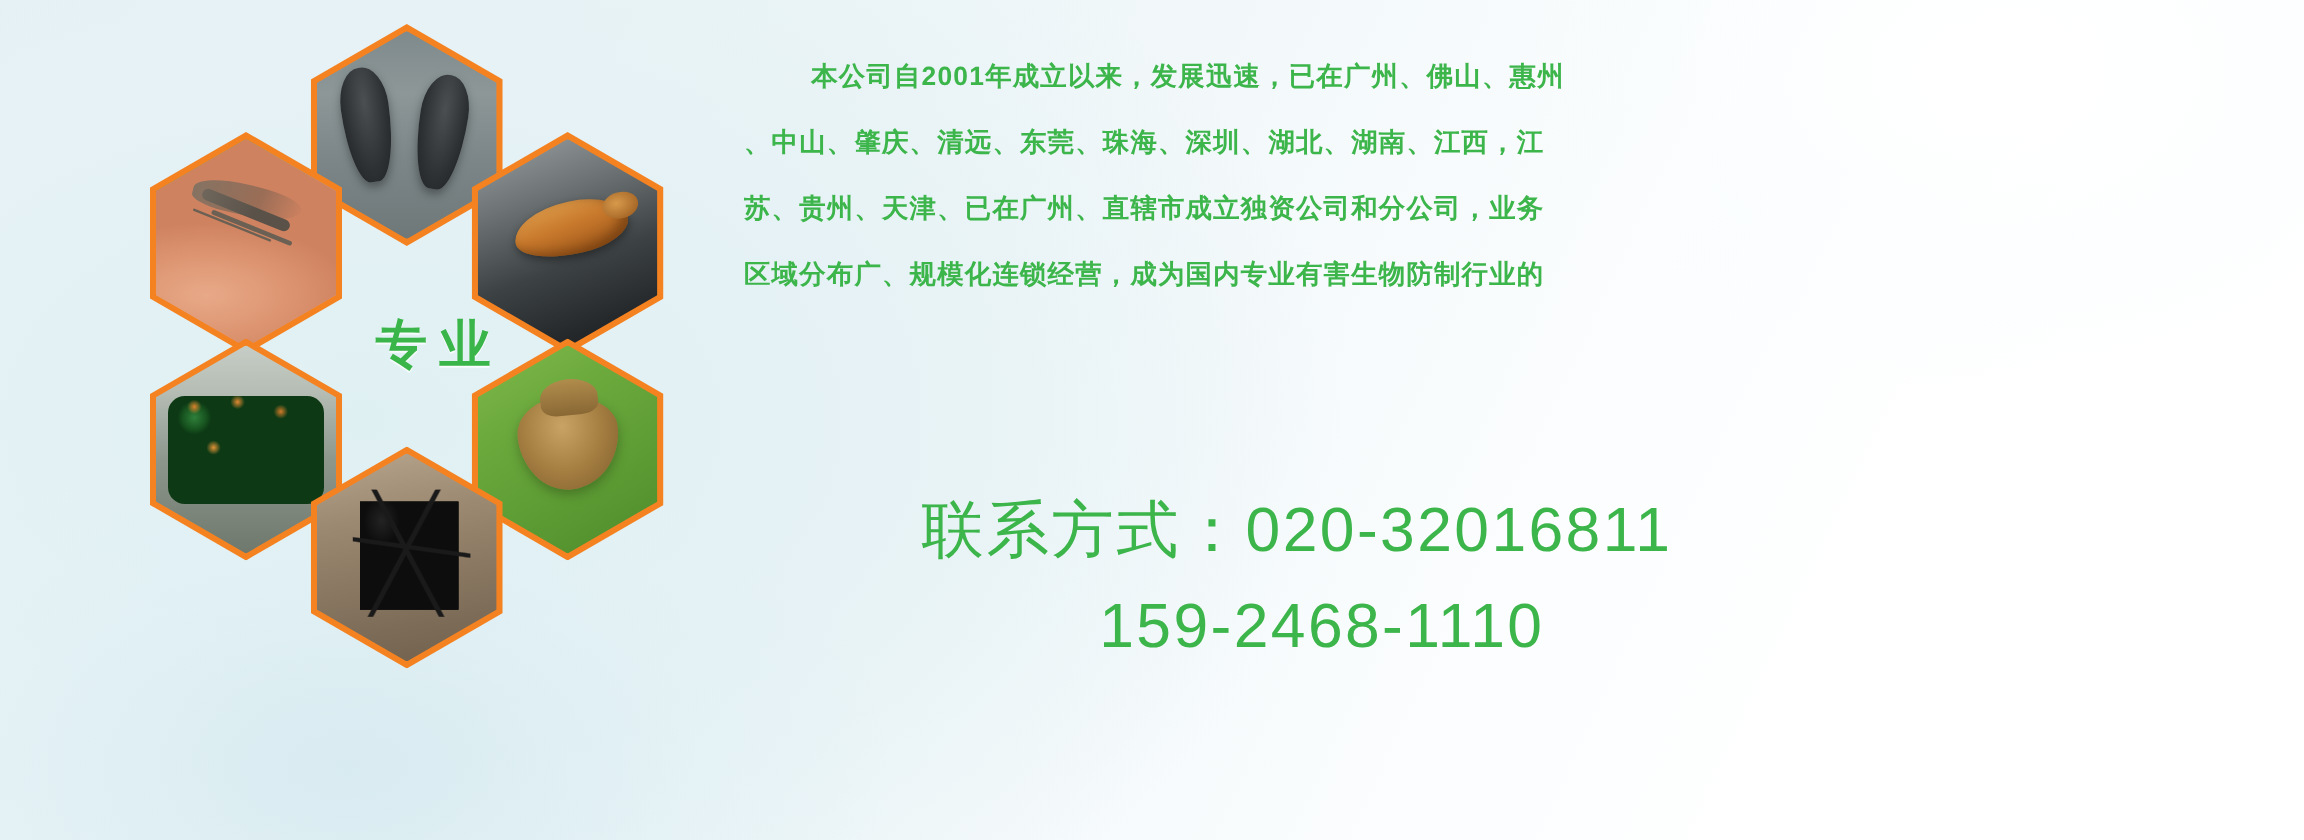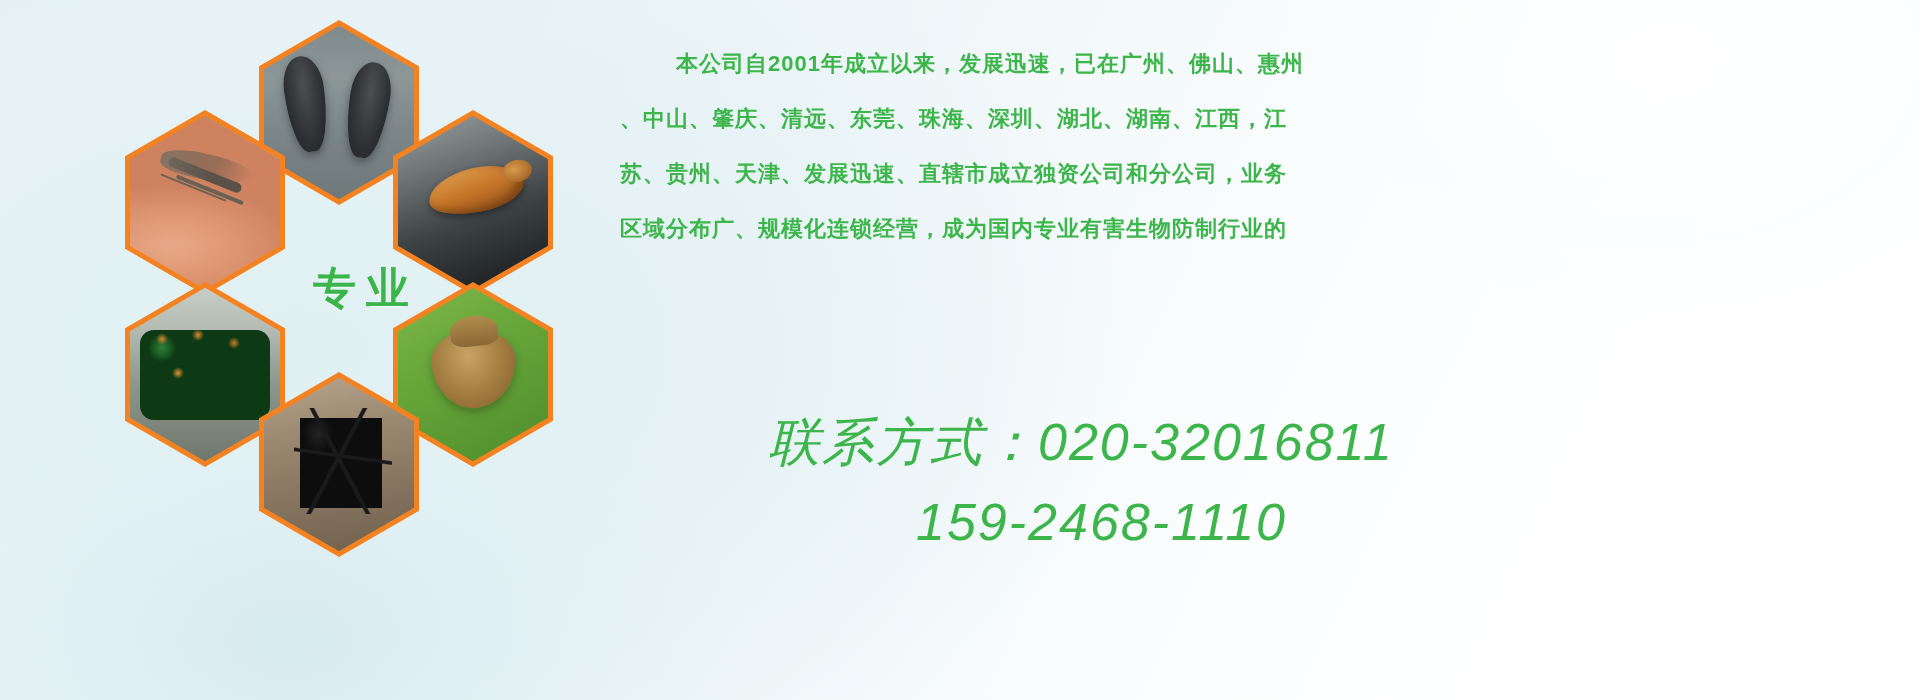--- a/index.html
+++ b/index.html
@@ -290,21 +290,20 @@
     top: 402px;
     width: 1100px;
   }
   .contact-line {
     color: #3cb54b;
     font-size: 52px;
     font-weight: normal;
     line-height: 80px;
     letter-spacing: 2px;
     white-space: nowrap;
-    font-style: italic;
   }
   .contact-line.second { padding-left: 148px; }
 </style>
 </head>
 <body>
 
 <div id="banner">
 
   <div class="glow-bl"></div>
   <div class="glow-tr"></div>
@@ -348,21 +347,21 @@
     </div>
 
     <div class="hex-center-text">
       <span>专业</span>
     </div>
   </div>
 
   <div id="copy-block">
     <div class="body-line first">本公司自2001年成立以来，发展迅速，已在广州、佛山、惠州</div>
     <div class="body-line">、中山、肇庆、清远、东莞、珠海、深圳、湖北、湖南、江西，江</div>
-    <div class="body-line">苏、贵州、天津、发展迅速、直辖市成立独资公司和分公司，业务</div>
+    <div class="body-line">苏、贵州、天津、已在广州、直辖市成立独资公司和分公司，业务</div>
     <div class="body-line">区域分布广、规模化连锁经营，成为国内专业有害生物防制行业的</div>
   </div>
 
   <div id="contact-block">
     <div class="contact-line">联系方式：020-32016811</div>
     <div class="contact-line second">159-2468-1110</div>
   </div>
 
 </div>
 

